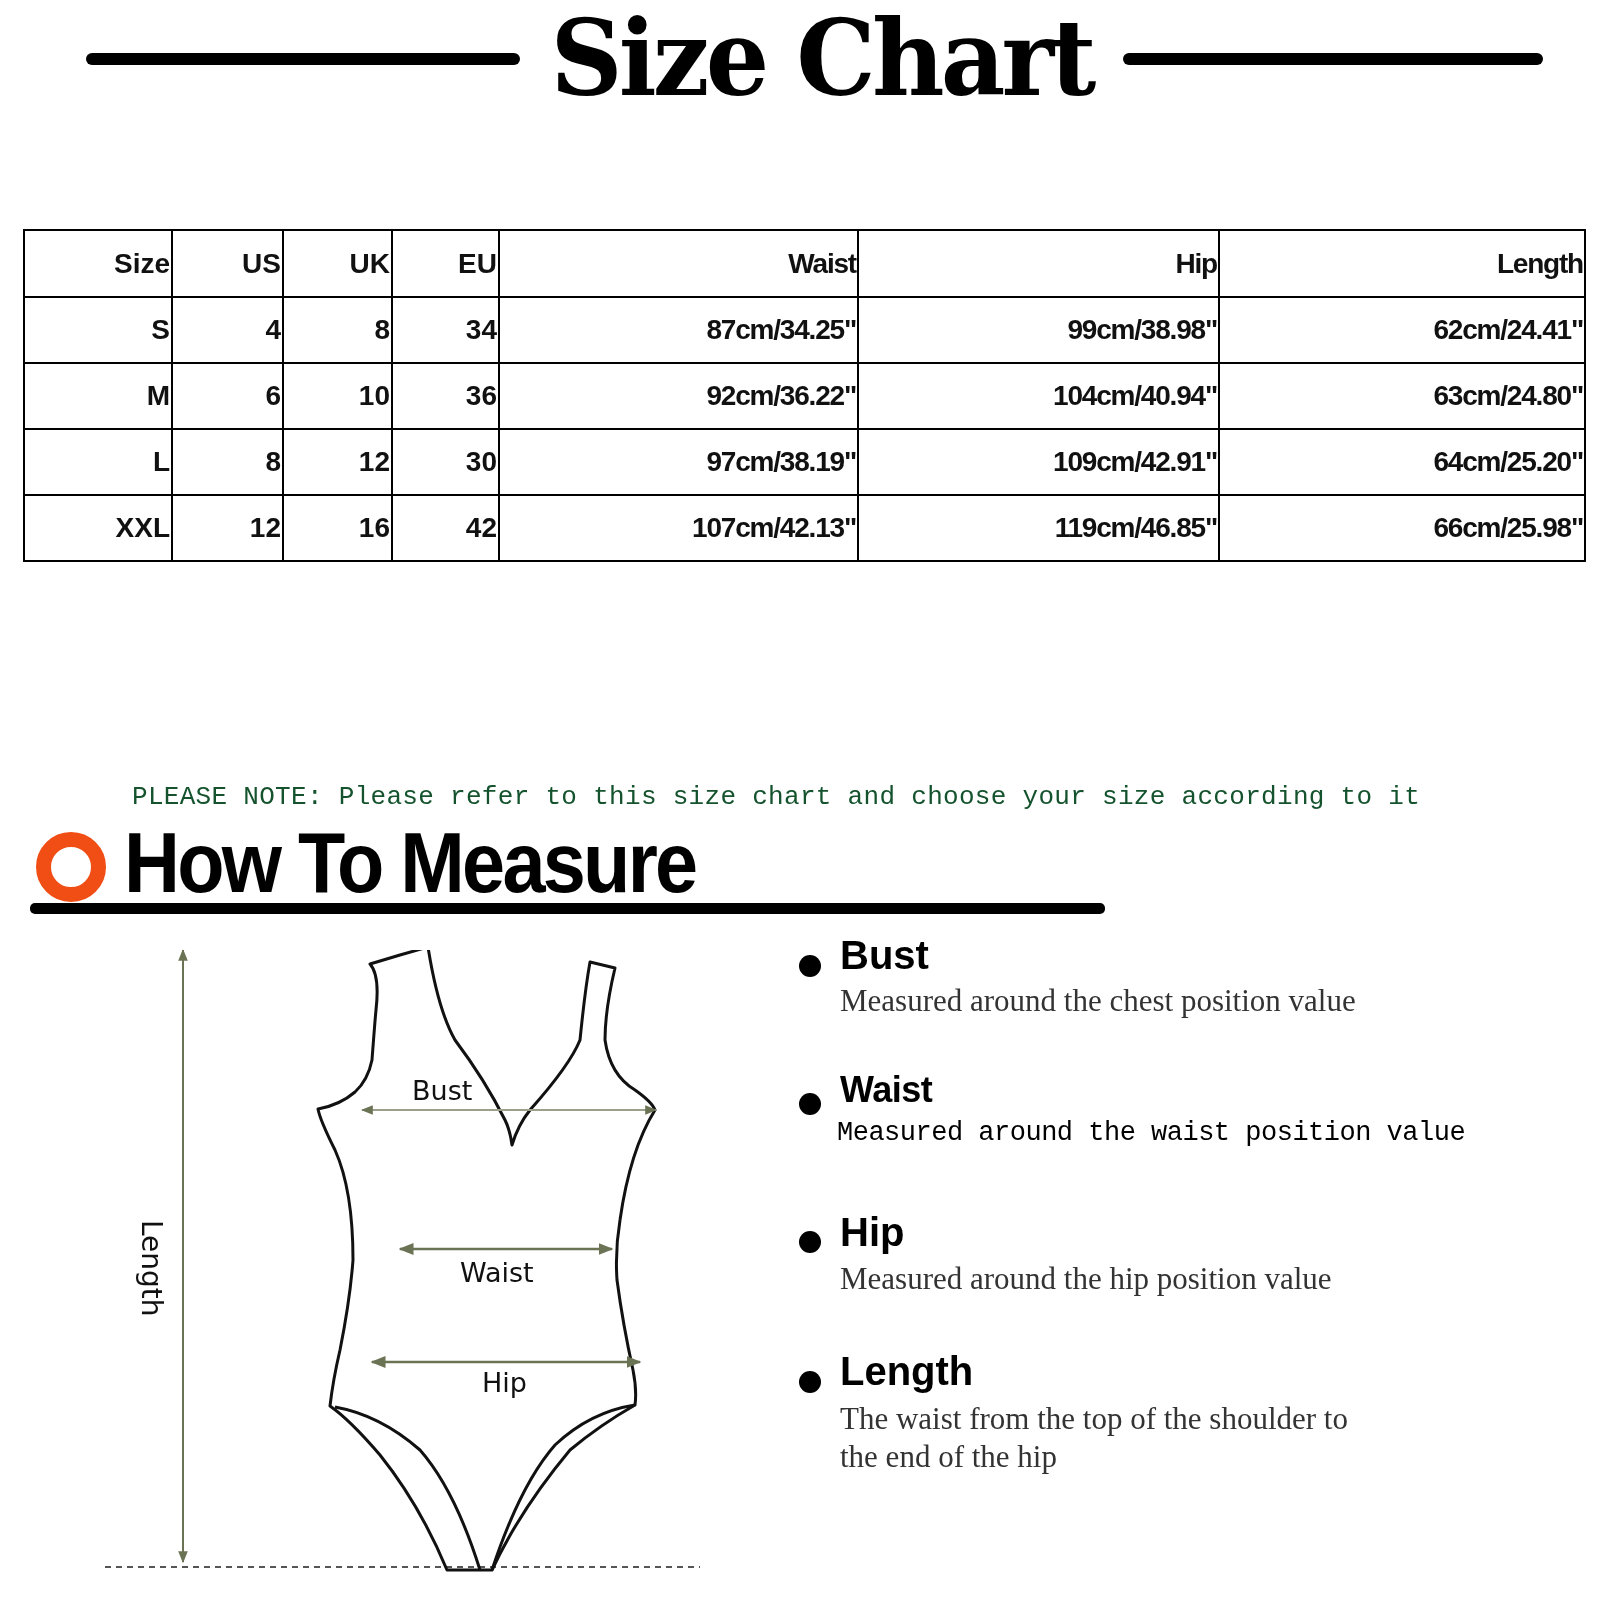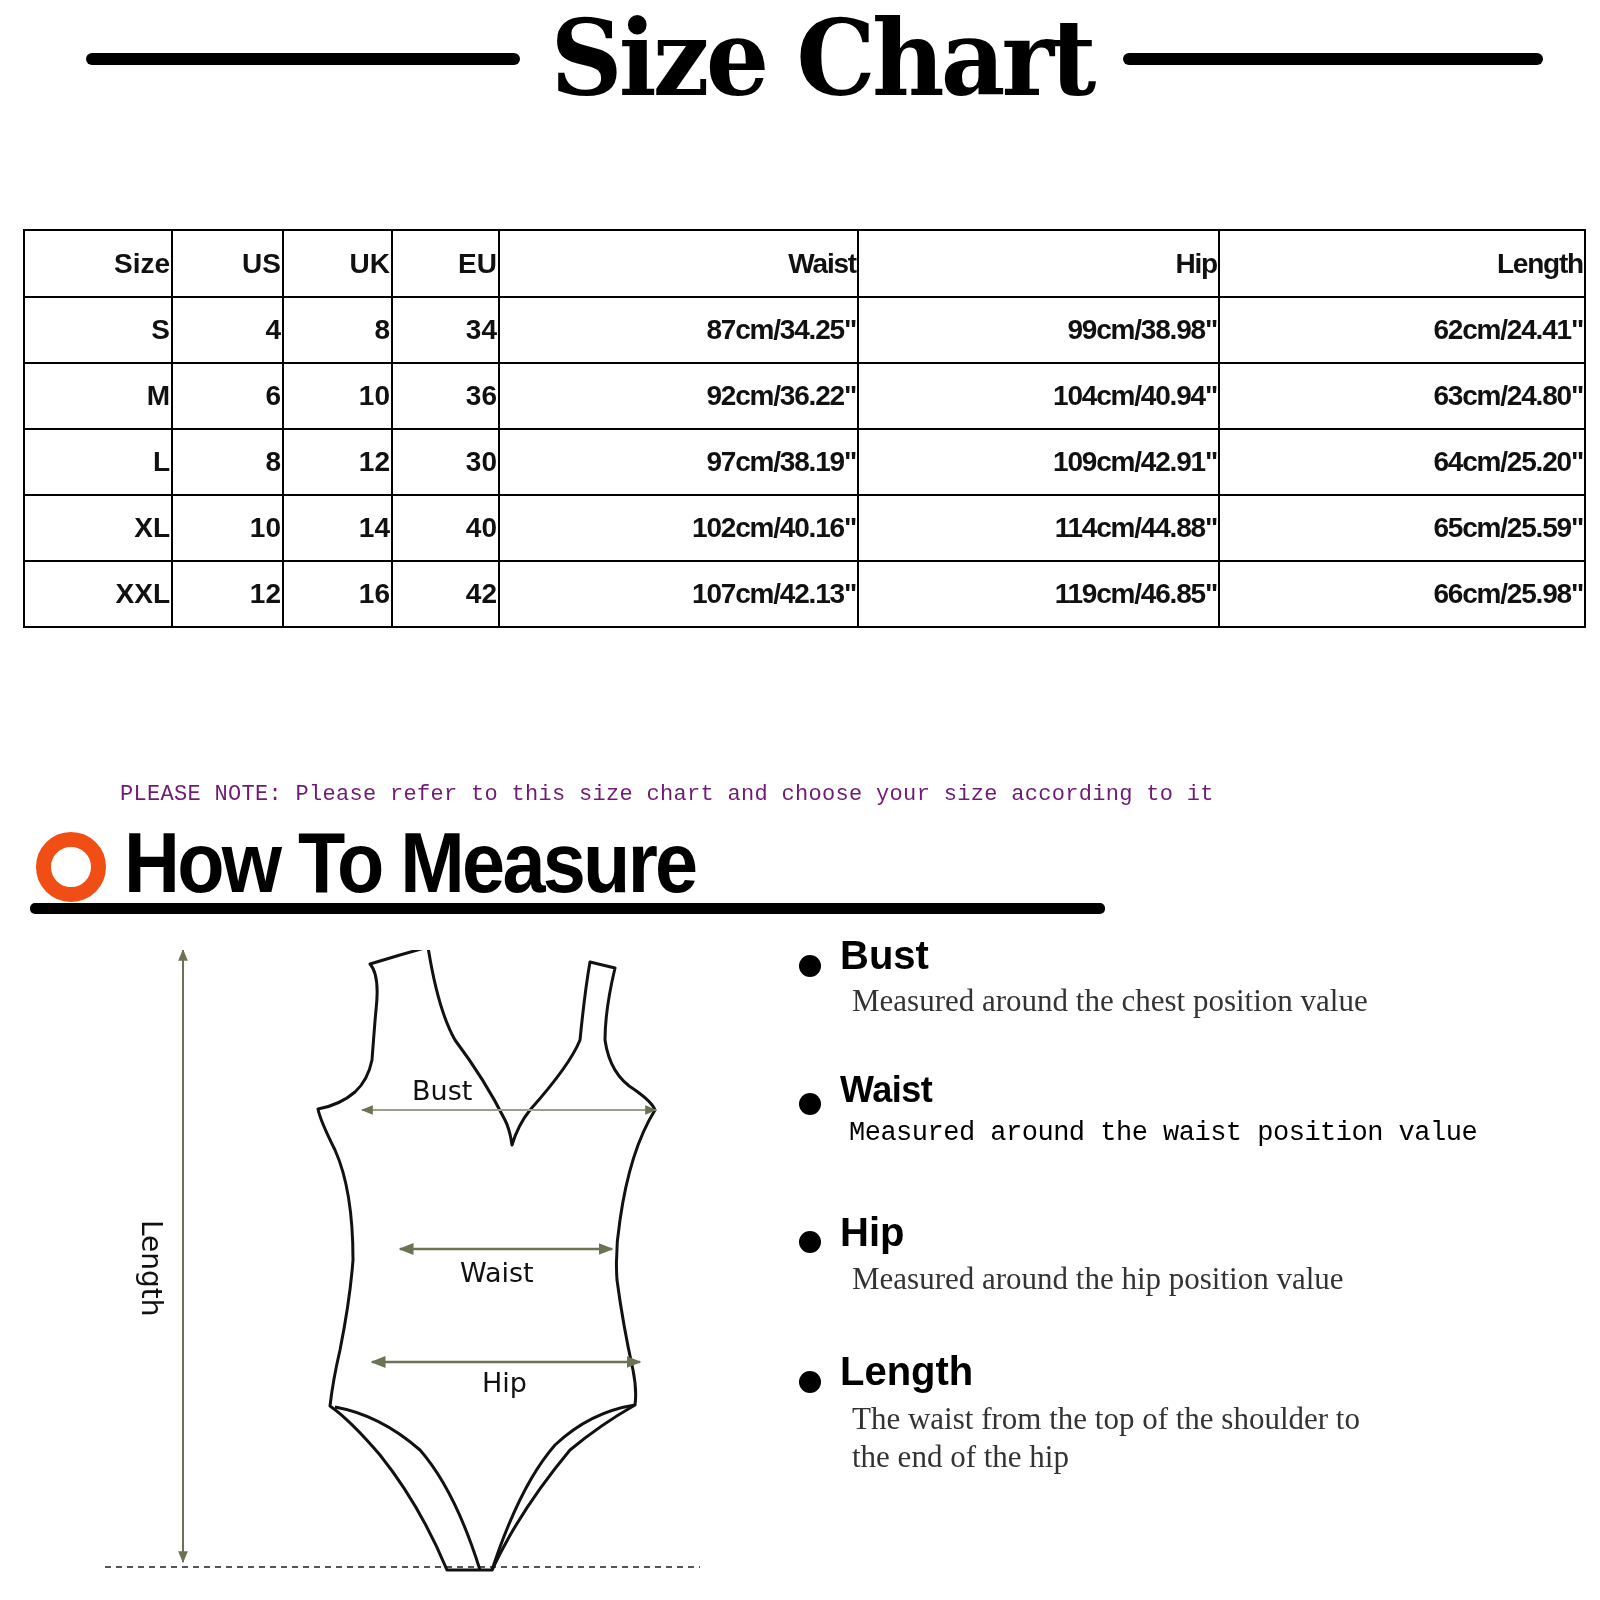--- a/index.html
+++ b/index.html
@@ -13,37 +13,37 @@
 
   
   .size-table { position: absolute; left: 23px; top: 229px; width: 1561px; border-collapse: collapse; table-layout: fixed; }
   .size-table th, .size-table td { border: 2px solid #000; text-align: right; font-family: "Liberation Sans", sans-serif; font-weight: bold; color: #111; }
   .size-table th { height: 63px; font-size: 28px; }
   .size-table td { height: 62px; font-size: 28px; }
   .size-table td.meas, .size-table th.meas { letter-spacing: -1.2px; font-family: "Liberation Sans", sans-serif; }
   .size-table td.meas { font-stretch: condensed; }
 
   
-  .note { position: absolute; left: 120px; top: 782px; font-family: "Liberation Mono", monospace; font-size: 22px; color: #701a75; white-space: nowrap; letter-spacing: 0.3px; }
+  .note { position: absolute; left: 132px; top: 782px; font-family: "Liberation Mono", monospace; font-size: 26px; color: #14532d; white-space: nowrap; letter-spacing: 0.3px; }
 
   
   .measure-head { position: absolute; left: 36px; top: 822px; height: 80px; display: flex; align-items: flex-end; }
   .ring { width: 40px; height: 40px; border: 15px solid #f04e14; border-radius: 50%; background: #fff; box-sizing: content-box; margin-right: 18px; }
   .measure-title { font-family: "Liberation Sans", sans-serif; font-weight: bold; font-size: 86px; letter-spacing: -3px; line-height: 80px; transform: scaleX(0.9); transform-origin: left center; }
   .measure-rule { position: absolute; left: 30px; top: 903px; width: 1075px; height: 11px; background: #000; border-radius: 5px; }
 
   
   .diagram { position: absolute; left: 100px; top: 950px; width: 600px; height: 630px; }
 
   
   .def-list { position: absolute; left: 795px; top: 955px; width: 780px; }
   .def-item { position: absolute; left: 0; }
   .def-bullet { position: absolute; left: 4px; width: 22px; height: 22px; border-radius: 50%; background: #000; }
   .def-term { position: absolute; left: 45px; font-family: "Liberation Sans", sans-serif; font-weight: bold; font-size: 40px; white-space: nowrap; }
-  .def-desc { position: absolute; left: 45px; font-family: "Liberation Serif", serif; font-size: 31px; color: #333; white-space: nowrap; line-height: 44px; margin-left: 12px; }
+  .def-desc { position: absolute; left: 45px; font-family: "Liberation Serif", serif; font-size: 31px; color: #333; white-space: nowrap; line-height: 44px; }
   .def-desc.mono { font-family: "Liberation Mono", monospace; font-size: 27px; color: #000; left: 42px; letter-spacing: -0.5px; text-align: right; }
 </style>
 </head>
 <body>
 
 <div class="title-rule left"></div>
 <div class="page-title">Size Chart</div>
 <div class="title-rule right"></div>
 
 <table class="size-table">
@@ -87,29 +87,20 @@
       <td class="meas">63cm/24.80"</td>
     </tr>
     <tr>
       <td>L</td>
       <td>8</td>
       <td>12</td>
       <td>30</td>
       <td class="meas">97cm/38.19"</td>
       <td class="meas">109cm/42.91"</td>
       <td class="meas">64cm/25.20"</td>
-    </tr>
-    <tr>
-      <td>XL</td>
-      <td>10</td>
-      <td>14</td>
-      <td>40</td>
-      <td class="meas">102cm/40.16"</td>
-      <td class="meas">114cm/44.88"</td>
-      <td class="meas">65cm/25.59"</td>
     </tr>
     <tr>
       <td>XXL</td>
       <td>12</td>
       <td>16</td>
       <td>42</td>
       <td class="meas">107cm/42.13"</td>
       <td class="meas">119cm/46.85"</td>
       <td class="meas">66cm/25.98"</td>
     </tr>

